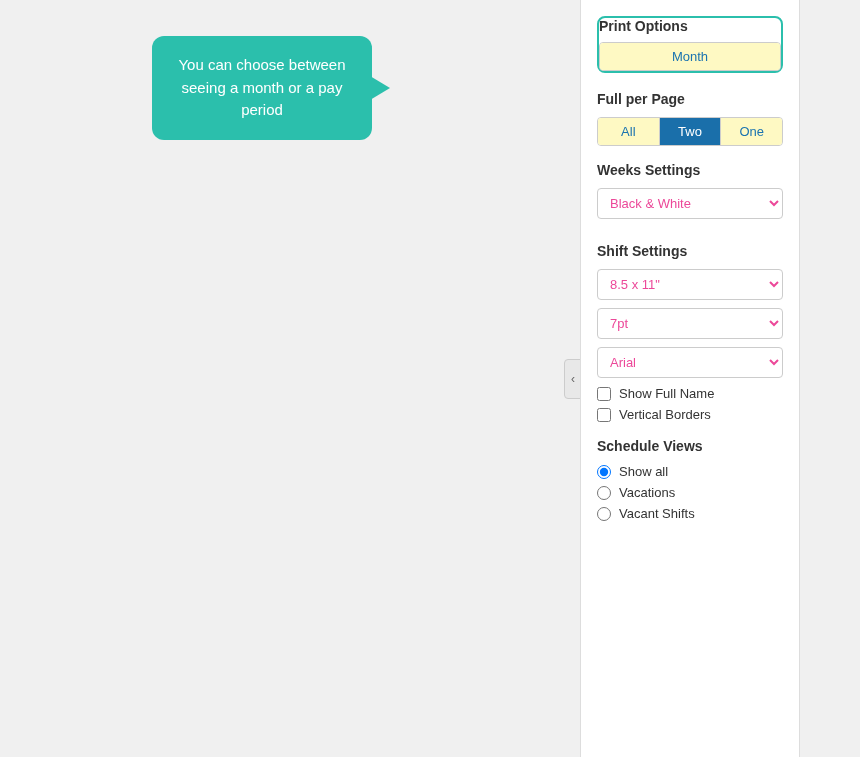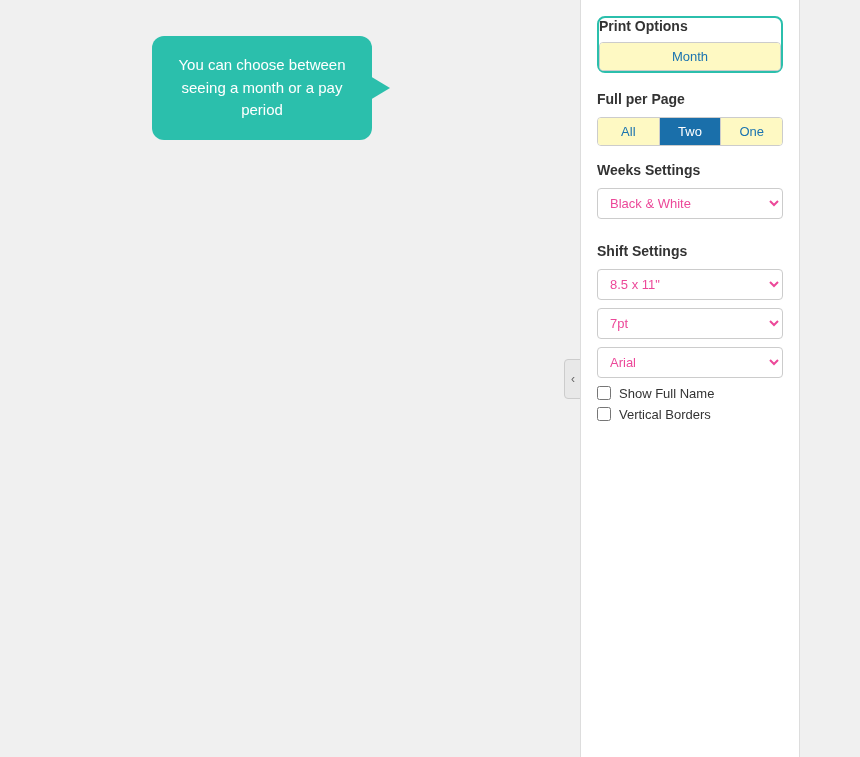--- a/index.html
+++ b/index.html
@@ -143,20 +143,21 @@
       color: #ec4899;
       background: white;
       margin-bottom: 8px;
       cursor: pointer;
       appearance: auto;
     }
 
     
     .checkbox-item {
       display: flex;
+      align-items: center;
       margin-bottom: 6px;
       font-size: 13px;
       color: #333;
     }
 
     .checkbox-item input[type="checkbox"] {
       margin-right: 8px;
       width: 14px;
       height: 14px;
       cursor: pointer;
@@ -252,16 +253,31 @@
       <div class="checkbox-item">
         <input type="checkbox" style="">
         <label>Show Full Name</label>
       </div>
       <div class="checkbox-item">
         <input type="checkbox" style="">
         <label>Vertical Borders</label>
       </div>
     </div>
 
+    <div class="section">
+      <div class="section-title">Schedule Views</div>
+      <div class="radio-item">
+        <input type="radio" name="schedule-view" checked="" style="">
+        <label>Show all</label>
+      </div>
+      <div class="radio-item">
+        <input type="radio" name="schedule-view" style="">
+        <label>Vacations</label>
+      </div>
+      <div class="radio-item">
+        <input type="radio" name="schedule-view" style="">
+        <label>Vacant Shifts</label>
+      </div>
+    </div>
 
   </div>
 
 </div>
 
 </body></html>

